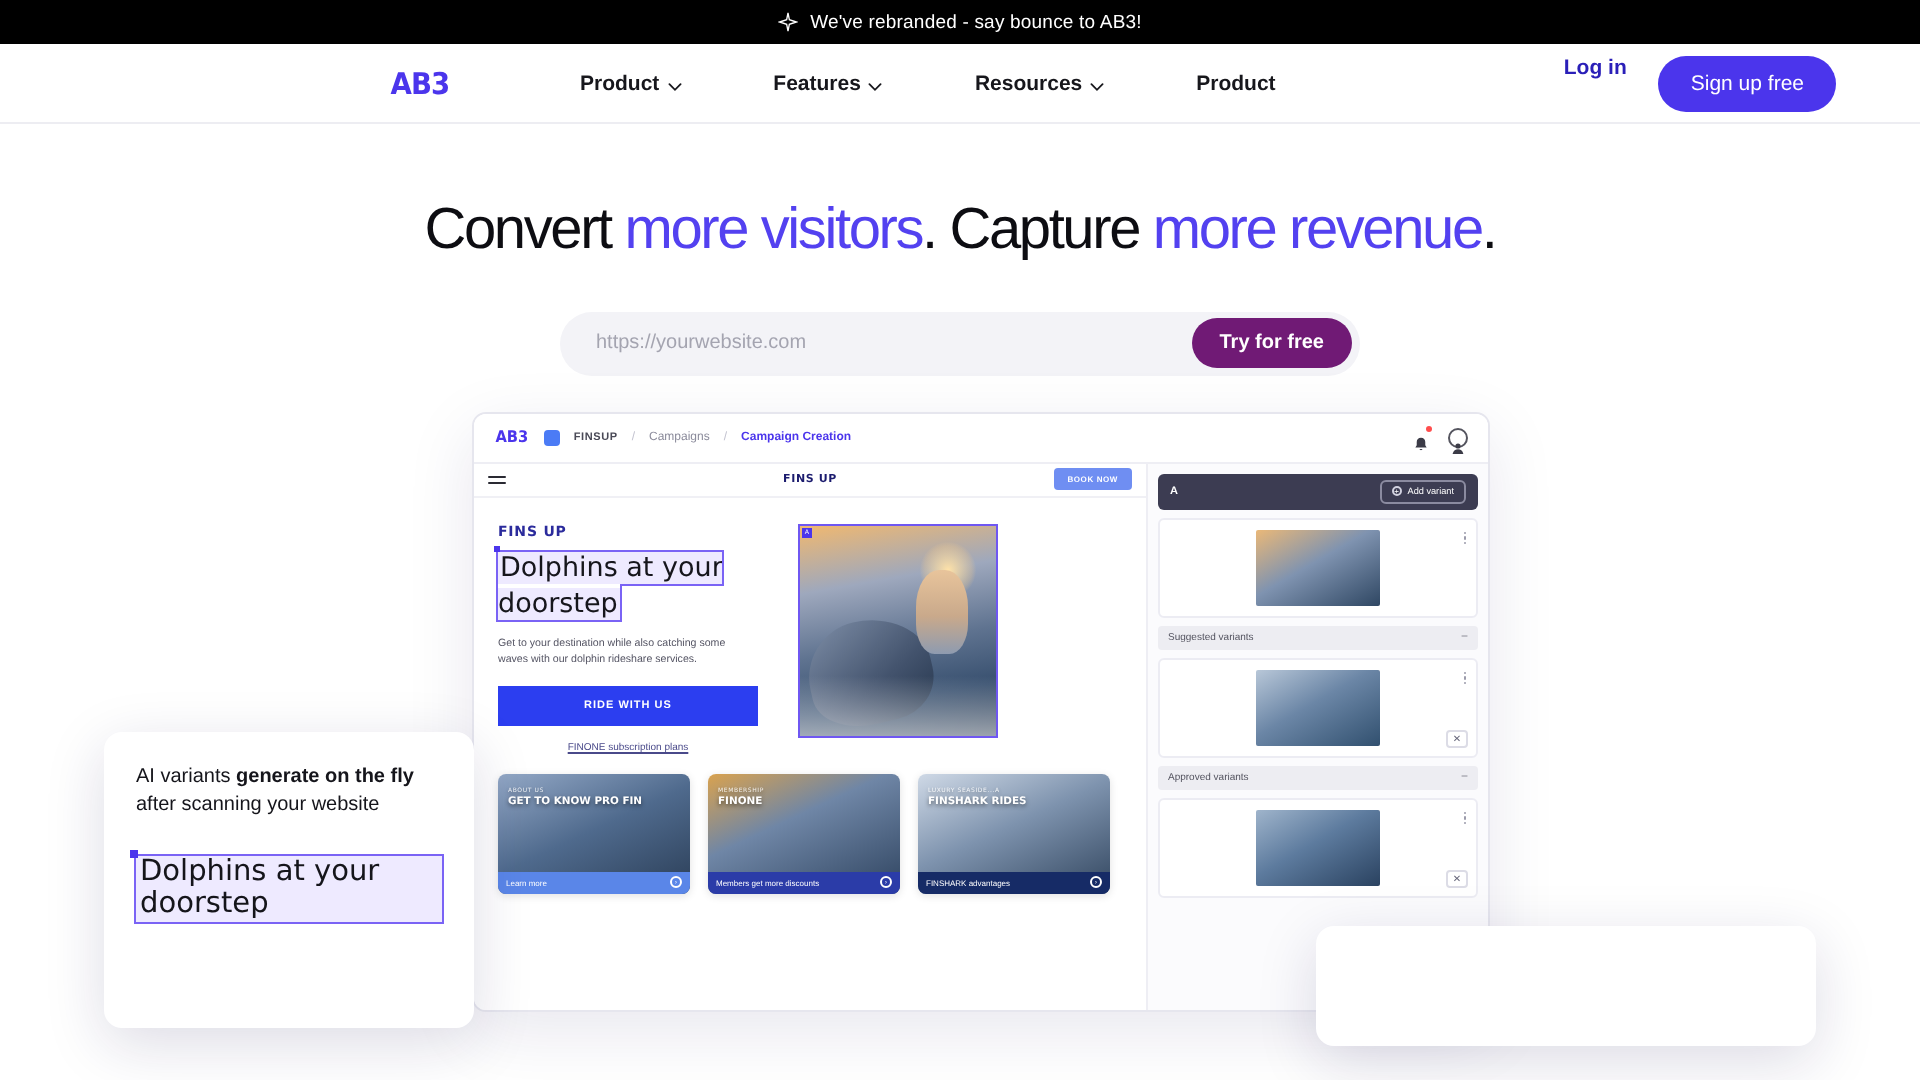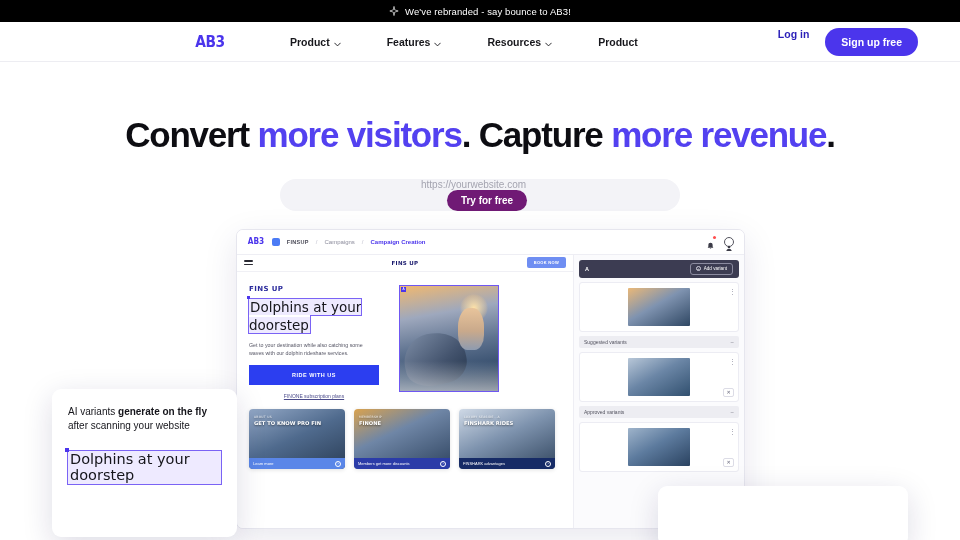--- a/index.html
+++ b/index.html
@@ -34,41 +34,41 @@
   .nav-links{ display:flex; align-items:center; gap:26px; margin-left:44px; }
   .nav-link{
     font-size:10.5px; font-weight:600; color:#17171c;
     display:flex; align-items:center; gap:4px; cursor:pointer; white-space:nowrap;padding-left:20px;
   }
   .chev{ width:7px;height:7px;display:block; }
   .nav-right{ margin-left:auto; display:flex; align-items:flex-start; gap:16px; margin-right:18px;}
   .login{ font-size:10.5px;font-weight:600;color:#2a1fb8; cursor:pointer;}
   .signup{
     background:#4b35ec;color:#fff;border:none;border-radius:999px;
-    padding:8px 16px;font-size:10.5px;font-weight:700;cursor:pointer;
+    padding:8px 16px;font-size:10.5px;font-weight:400;cursor:pointer;
     font-family:"Liberation Sans",sans-serif; white-space:nowrap;
   }
 
   
   .hero{ text-align:center; padding-top:38px; }
   h1{
-    font-size:35px; font-weight:700; letter-spacing:-1.2px;
-    line-height:1.1; color:#0d0d12;margin-top:16px;
+    font-size:29px; font-weight:400; letter-spacing:-1.2px;
+    line-height:1.1; color:#0d0d12;
   }
   h1 .hl{ color:#5341f0; }
   .sub{
     margin:14px auto 0; max-width:480px; font-size:11.5px;
     line-height:1.55; color:#2b2b33;
   }
 
   
   .urlbar{
     margin:24px auto 0; width:400px; height:32px;
     background:#f3f3f7; border-radius:999px;
-    display:flex; align-items:center; padding:0 4px 0 18px;flex-direction:column;
+    display:flex; align-items:center; padding:0 4px 0 18px;
   }
   .urlbar input{
     flex:1; border:none; background:transparent; outline:none;
     font-size:10px; color:#3b3b45; font-family:"Liberation Sans",sans-serif;
   }
   .urlbar input::placeholder{ color:#a4a4b0; }
   .tryfree{
     background:#701a75;color:#fff;border:none;border-radius:999px;
     height:25px;padding:0 14px;font-size:10px;font-weight:700;cursor:pointer;
     font-family:"Liberation Sans",sans-serif;white-space:nowrap;

